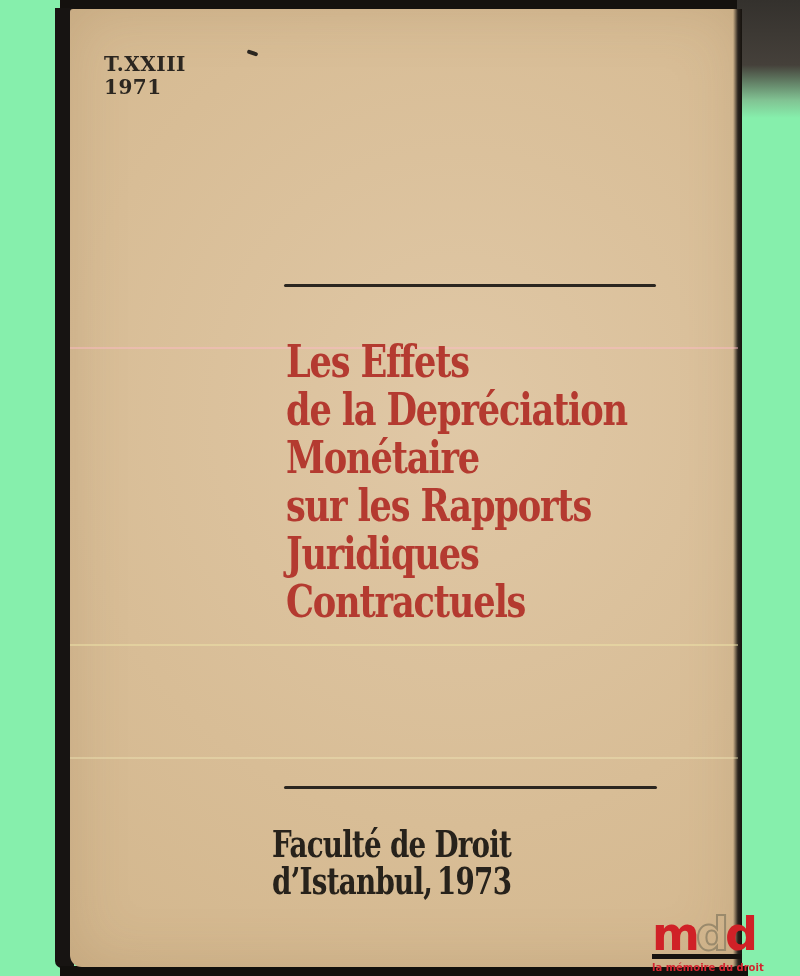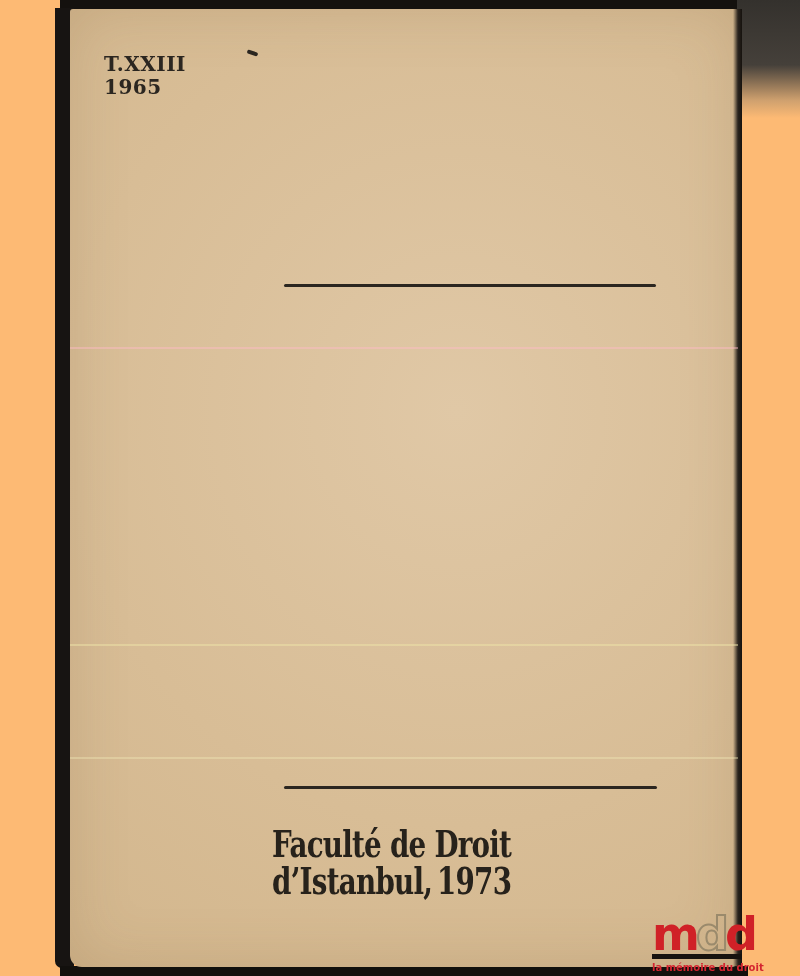--- a/index.html
+++ b/index.html
@@ -1,17 +1,17 @@
 <!DOCTYPE html>
 <html><head>
 <meta charset="utf-8">
 <style>
   html,body{margin:0;padding:0;background:#fdfdfc;}
   .stage{position:relative;width:800px;height:976px;overflow:hidden;
-         background:#fdba74;font-family:"DejaVu Serif",serif;}
+         background:#86efac;font-family:"DejaVu Serif",serif;}
 
   
   .backdrop-top{position:absolute;left:60px;top:0;width:740px;height:11px;background:#14110e;}
   .backdrop-topright{position:absolute;left:737px;top:0;width:63px;height:118px;
          background:linear-gradient(180deg,#34312d 0%,#45403a 55%,rgba(120,112,100,.35) 85%,rgba(253,253,252,0) 100%);}
   .spine-band{position:absolute;left:55px;top:8px;width:19px;height:960px;background:#171412;
          border-radius:0 0 0 7px;}
   .bottom-shadow{position:absolute;left:60px;top:966px;width:688px;height:10px;background:#12100d;}
   .right-edge{position:absolute;left:733px;top:9px;width:9px;height:958px;
          background:linear-gradient(90deg,rgba(42,37,32,0) 0%,#2a241e 55%,#16120e 100%);}
@@ -75,26 +75,34 @@
   <div class="cover"></div>
   <div class="right-edge"></div>
 
   <div class="artifact pink"></div>
   <div class="artifact yellow1"></div>
   <div class="artifact yellow2"></div>
   <div class="ink-dash"></div>
 
   <div class="vol">
     <div>T.XXIII</div>
-    <div>1965</div>
+    <div>1971</div>
   </div>
 
 
   <div class="rule top"></div>
 
+  <div class="redblock">
+    <div>Les Effets</div>
+    <div>de la Depréciation</div>
+    <div>Monétaire</div>
+    <div>sur les Rapports</div>
+    <div>Juridiques</div>
+    <div>Contractuels</div>
+  </div>
 
 
   <div class="rule bottom"></div>
 
   <div class="imprint">
     <div>Faculté de Droit</div>
     <div>d’Istanbul, 1973</div>
   </div>
 
   <div class="logo">

